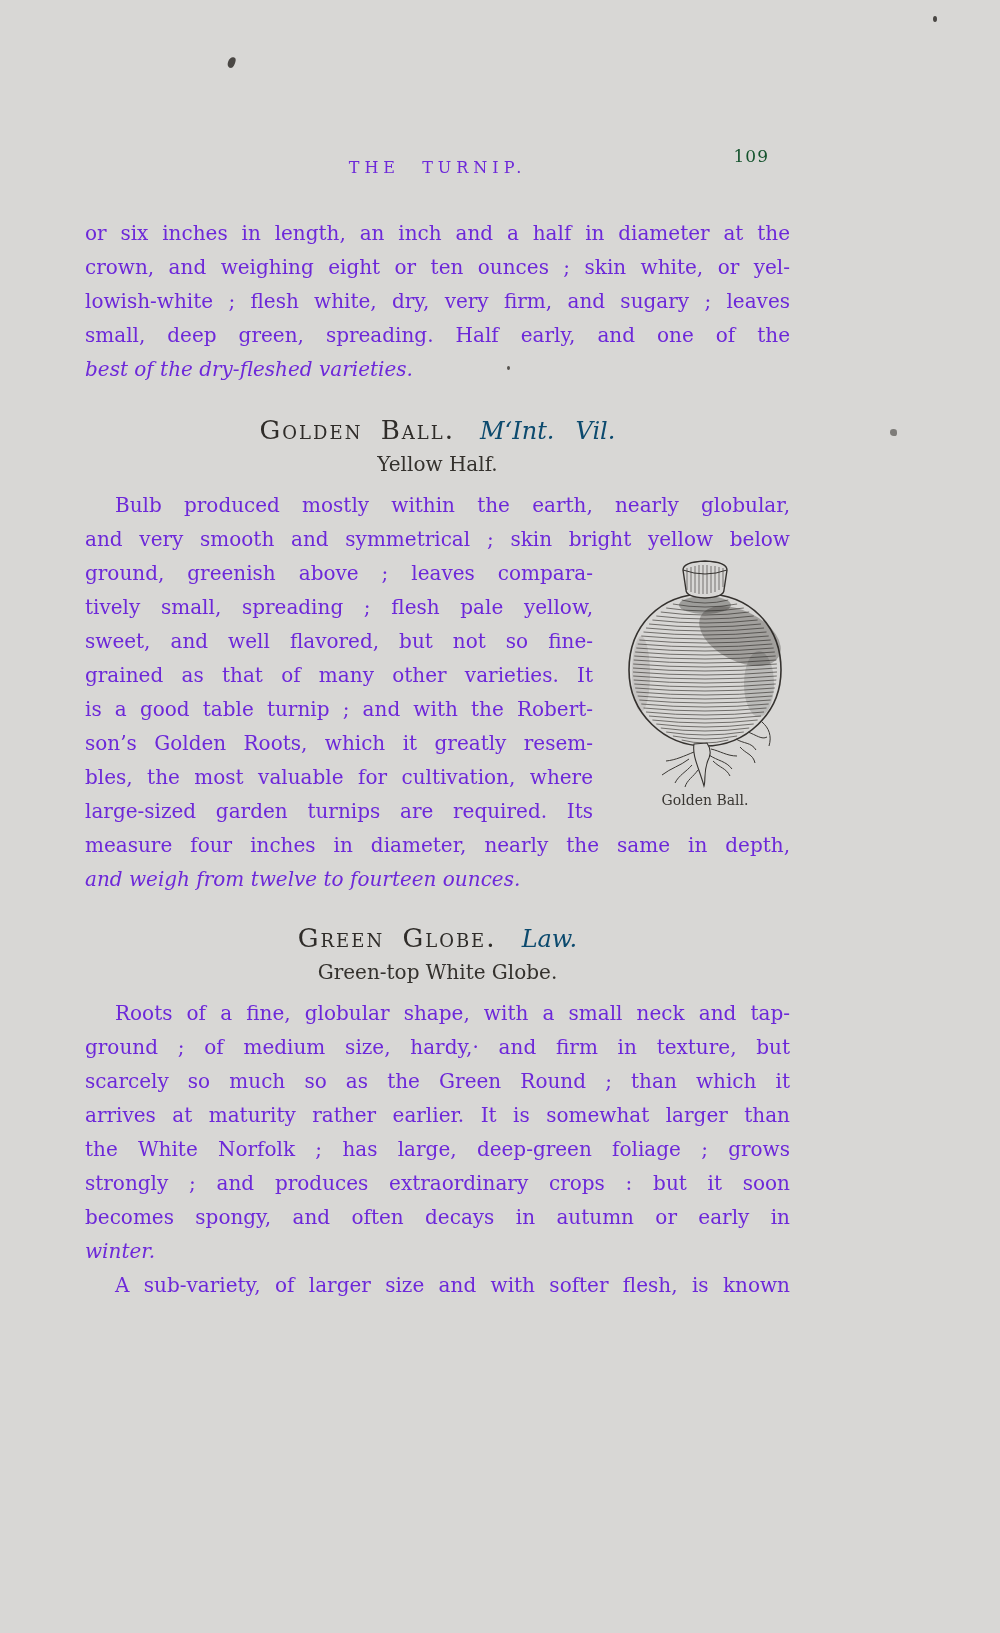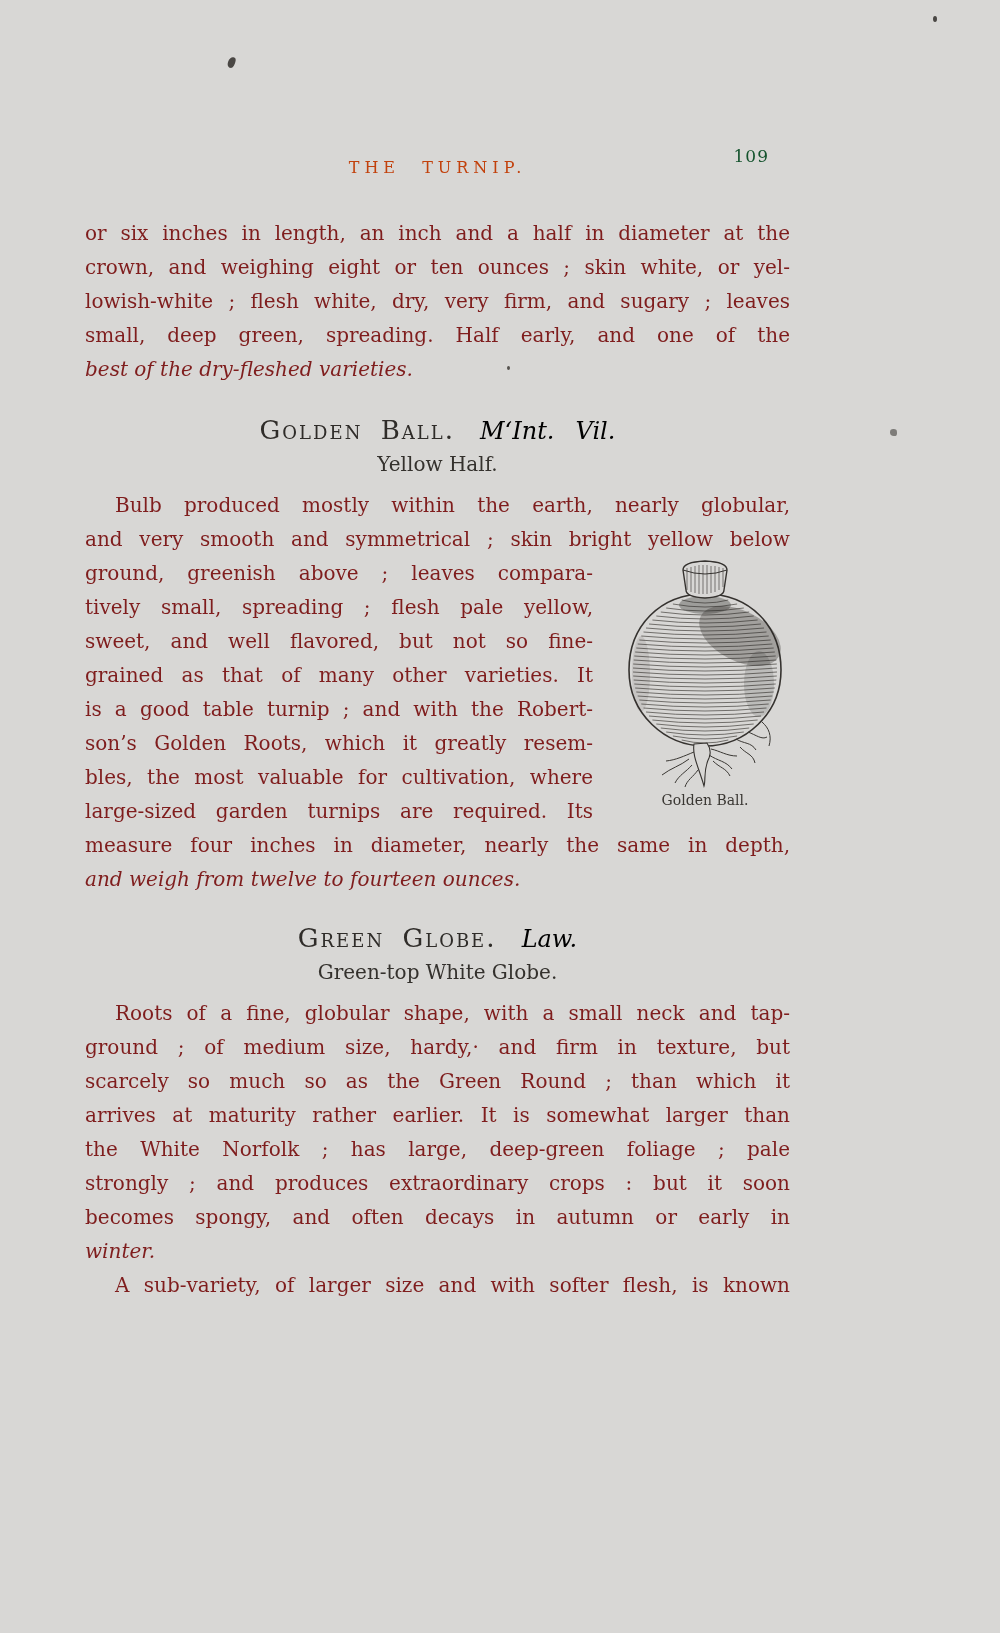--- a/index.html
+++ b/index.html
@@ -20,41 +20,41 @@
   .running-head {
     position: absolute;
     top: 150px; left: 85px; width: 705px; height: 34px;
   }
   .running-head .title {
     text-align: center;
     font-size: 16px;
     letter-spacing: 5px;
     word-spacing: 12px;
     padding-top: 8px;
-    color: #c2410c;
+    color: #6d28d9;
   }
   .running-head .folio {
     position: absolute;
     right: 21px; top: -4px;
     font-size: 17px;
     letter-spacing: 1px;
     color: #14532d;
   }
 
   
   .text-col {
     position: absolute;
     top: 216px; left: 85px; width: 705px;
   }
   .ln {
     height: 34px;
     line-height: 34px;
     font-size: 20px;
     overflow: hidden;
-    color: #7f1d1d;
+    color: #6d28d9;
   }
   .j  { text-align: justify; text-align-last: justify; text-justify: inter-word; }
   .last { text-align: left; font-style: italic; }
   .indent { padding-left: 30px; }
   .narrow { width: 508px; }
 
   .species-head {
     margin-top: 26px;
     height: 36px; line-height: 36px;
     text-align: center;
@@ -64,21 +64,21 @@
     font-variant: small-caps;
     font-size: 26px;
     letter-spacing: 2px;
     word-spacing: 8px;
     color: #2f2c29;
   }
   .species-auth {
     font-style: italic;
     font-size: 24px;
     margin-left: 20px;
-    color: #000000;
+    color: #0c4a6e;
   }
   .species-auth + .species-auth { margin-left: 16px; }
   .species-sub {
     height: 32px; line-height: 32px;
     text-align: center;
     font-size: 20px;
     overflow: hidden;
   }
   .gap8 { margin-top: 8px; }
   .gap24 { margin-top: 24px; }
@@ -156,21 +156,21 @@
       <span class="species-name">Green Globe.</span>
       <span class="species-auth">Law.</span>
     </div>
     <div class="species-sub">Green-top White Globe.</div>
 
     <div class="gap8">
       <div class="ln j indent">Roots of a fine, globular shape, with a small neck and tap-</div>
       <div class="ln j">ground ; of medium size, hardy,· and firm in texture, but</div>
       <div class="ln j">scarcely so much so as the Green Round ; than which it</div>
       <div class="ln j">arrives at maturity rather earlier.  It is somewhat larger than</div>
-      <div class="ln j">the White Norfolk ; has large, deep-green foliage ; pale</div>
+      <div class="ln j">the White Norfolk ; has large, deep-green foliage ; grows</div>
       <div class="ln j">strongly ; and produces extraordinary crops :  but it soon</div>
       <div class="ln j">becomes spongy, and often decays in autumn or early in</div>
       <div class="ln last">winter.</div>
     </div>
 
     <div>
       <div class="ln j indent">A sub-variety, of larger size and with softer flesh, is known</div>
     </div>
 
   </div>

